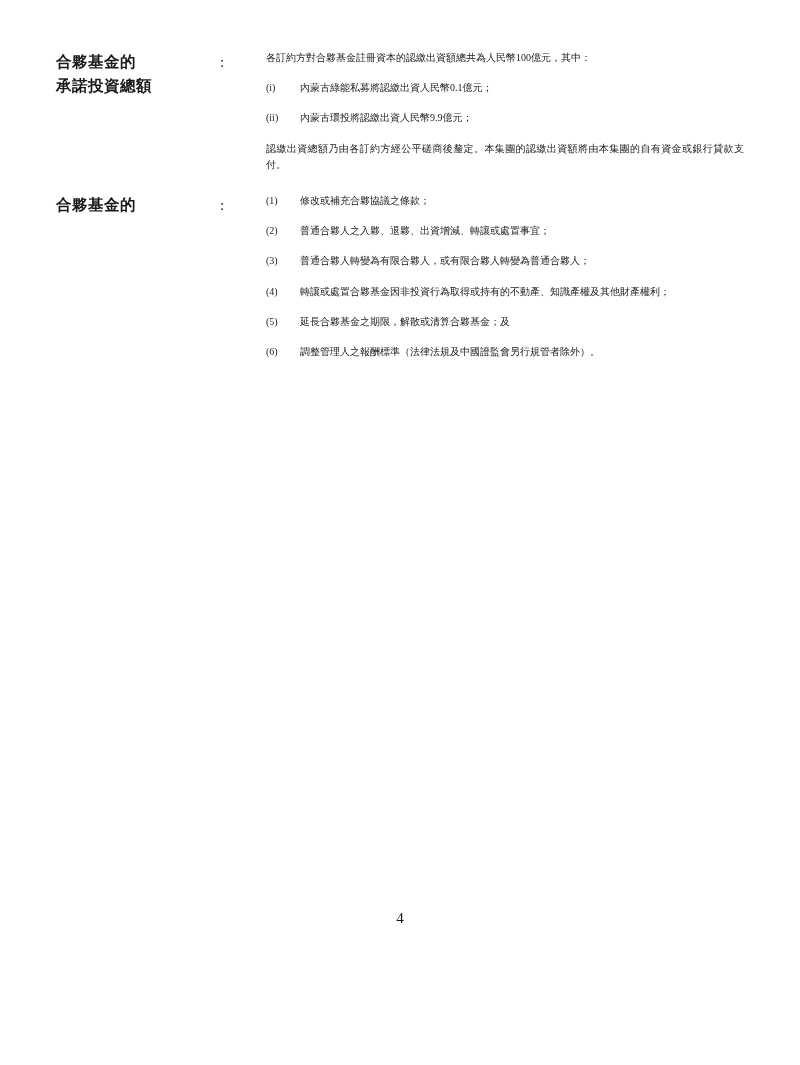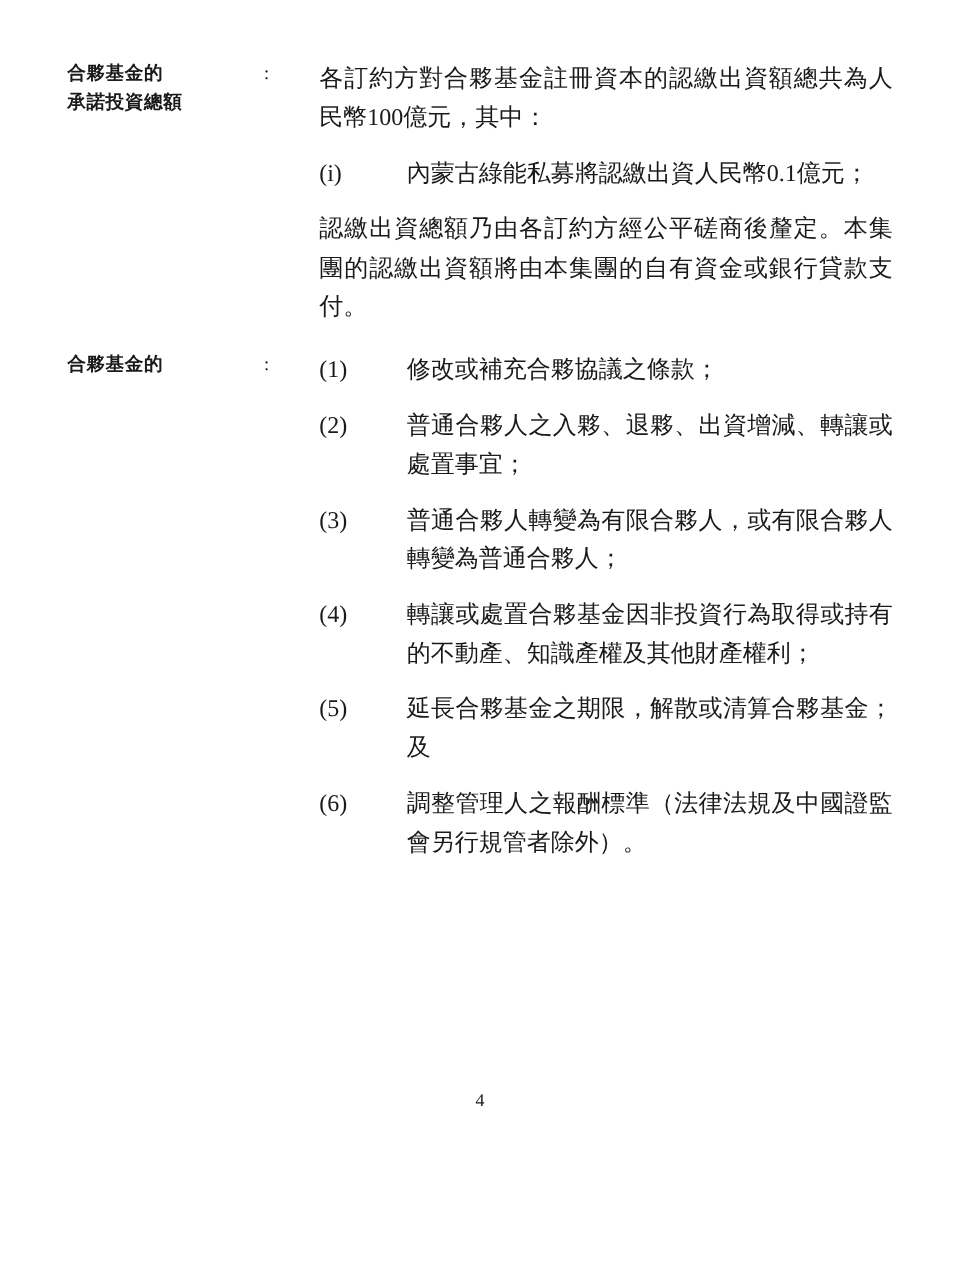--- a/index.html
+++ b/index.html
@@ -37,21 +37,21 @@
   }
   .colon-col {
     width: 46px;
     flex: 0 0 46px;
     font-size: 15.5px;
     line-height: 1.55;
     text-align: left;
   }
   .body-col {
     flex: 1 1 auto;
-    font-size: 20px;
+    font-size: 10px;
     line-height: 1.62;
     text-align: justify;
   }
   .para {
     margin: 0 0 14px 0;
     text-align: justify;
   }
   .para:last-child {
     margin-bottom: 0;
   }
@@ -61,21 +61,20 @@
     align-items: flex-start;
   }
   .listitem .marker {
     flex: 0 0 auto;
     min-width: 34px;
     white-space: nowrap;
   }
   .listitem .content {
     flex: 1 1 auto;
     text-align: justify;
-    margin-left: 39px;
   }
   .listitem.wide .marker {
     min-width: 40px;
   }
   .section-gap {
     height: 16px;
   }
   .footer {
     position: absolute;
     left: 0;
@@ -98,20 +97,24 @@
     </div>
     <div class="colon-col">:</div>
     <div class="body-col">
       <p class="para">各訂約方對合夥基金註冊資本的認繳出資額總共為人民幣100億元，其中：</p>
 
       <div class="listitem">
         <span class="marker">(i)</span>
         <span class="content">內蒙古綠能私募將認繳出資人民幣0.1億元；</span>
       </div>
 
+      <div class="listitem">
+        <span class="marker">(ii)</span>
+        <span class="content">內蒙古環投將認繳出資人民幣9.9億元；</span>
+      </div>
 
 
       <p class="para">認繳出資總額乃由各訂約方經公平磋商後釐定。本集團的認繳出資額將由本集團的自有資金或銀行貸款支付。</p>
     </div>
   </div>
 
   <div class="section-gap"></div>
 
   <div class="row">
     <div class="term-col">

